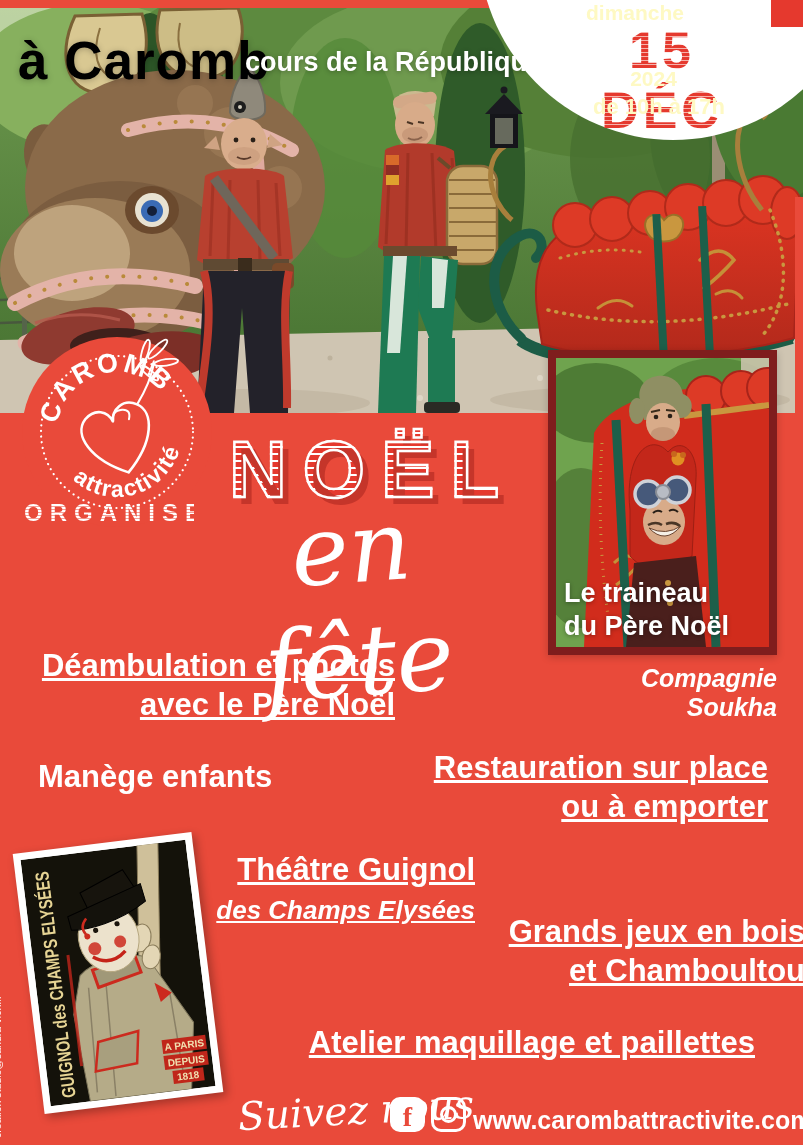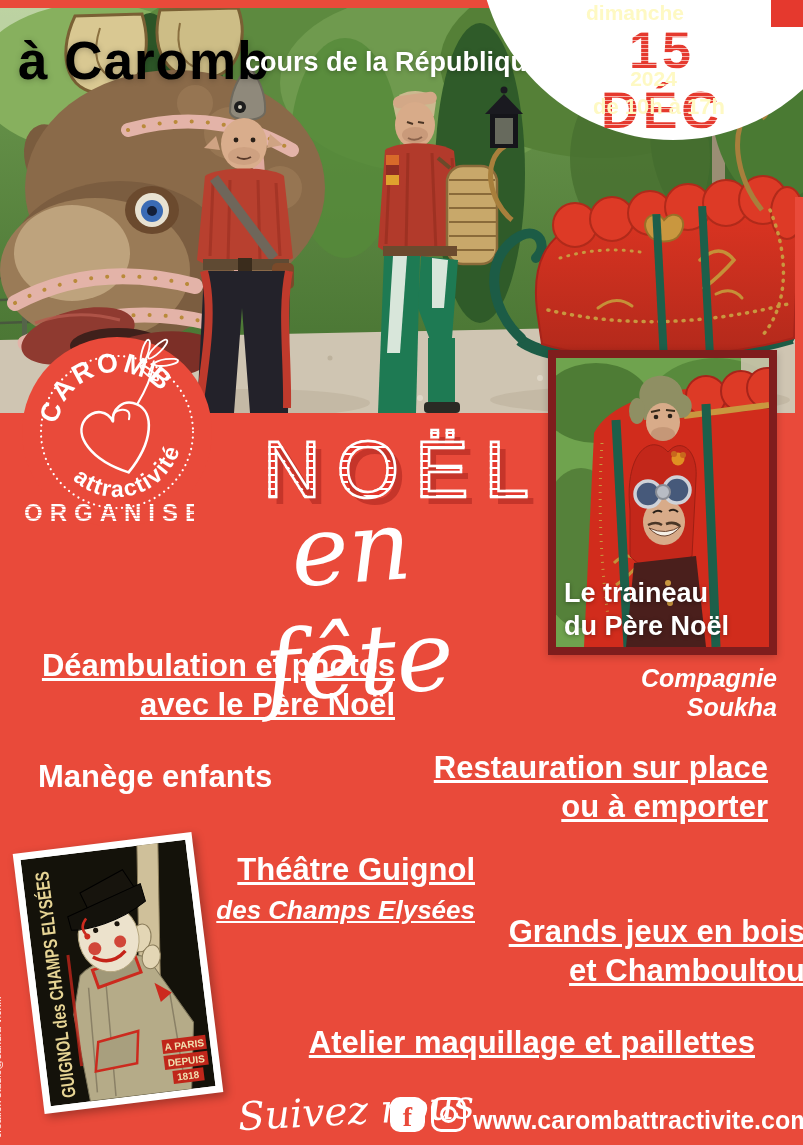--- a/index.html
+++ b/index.html
@@ -27,24 +27,24 @@
   .db-hours{position:absolute;left:564px;top:94px;width:190px;font-size:22px;font-weight:bold;}
 
   
   .badge{position:absolute;left:22px;top:335px;width:190px;height:195px;}
   .organise{position:absolute;left:24px;top:499px;width:170px;font-size:24px;font-weight:800;letter-spacing:7px;
             background:repeating-linear-gradient(0deg,#ffffff 0 2px,rgba(255,230,226,.55) 2px 3px);
             -webkit-background-clip:text;background-clip:text;color:transparent;}
 
   
   .noel{position:absolute;left:226px;top:424px;width:292px;text-align:center;
-        font-size:80px;font-weight:400;letter-spacing:16px;
+        font-size:80px;font-weight:700;letter-spacing:16px;
         background:repeating-linear-gradient(0deg,#E5392E 0 5px,#ffffff 5px 7px);
         -webkit-background-clip:text;background-clip:text;color:transparent;
-        -webkit-text-stroke:2.5px #fff;text-shadow:7px 7px 0 #C5352A;margin-left:32px;}
+        -webkit-text-stroke:2.5px #fff;text-shadow:7px 7px 0 #C5352A;}
   .enfete{position:absolute;left:190px;top:492px;width:330px;text-align:center;color:#fff;
           font-family:"DejaVu Serif",serif;font-style:italic;font-size:97px;transform:rotate(-4deg);}
 
   
   .inset{position:absolute;left:548px;top:350px;width:213px;height:289px;background:#7f1d1d;padding:8px;
          box-shadow:0 2px 8px rgba(0,0,0,.2);}
   .inset-caption{position:absolute;left:16px;bottom:12px;color:#fff;font-size:27px;font-weight:bold;
                  line-height:33px;text-shadow:0 1px 4px rgba(0,0,0,.35);}
   .company{position:absolute;left:548px;top:664px;width:229px;text-align:right;color:#fff;
            font-size:25px;font-weight:bold;font-style:italic;}

